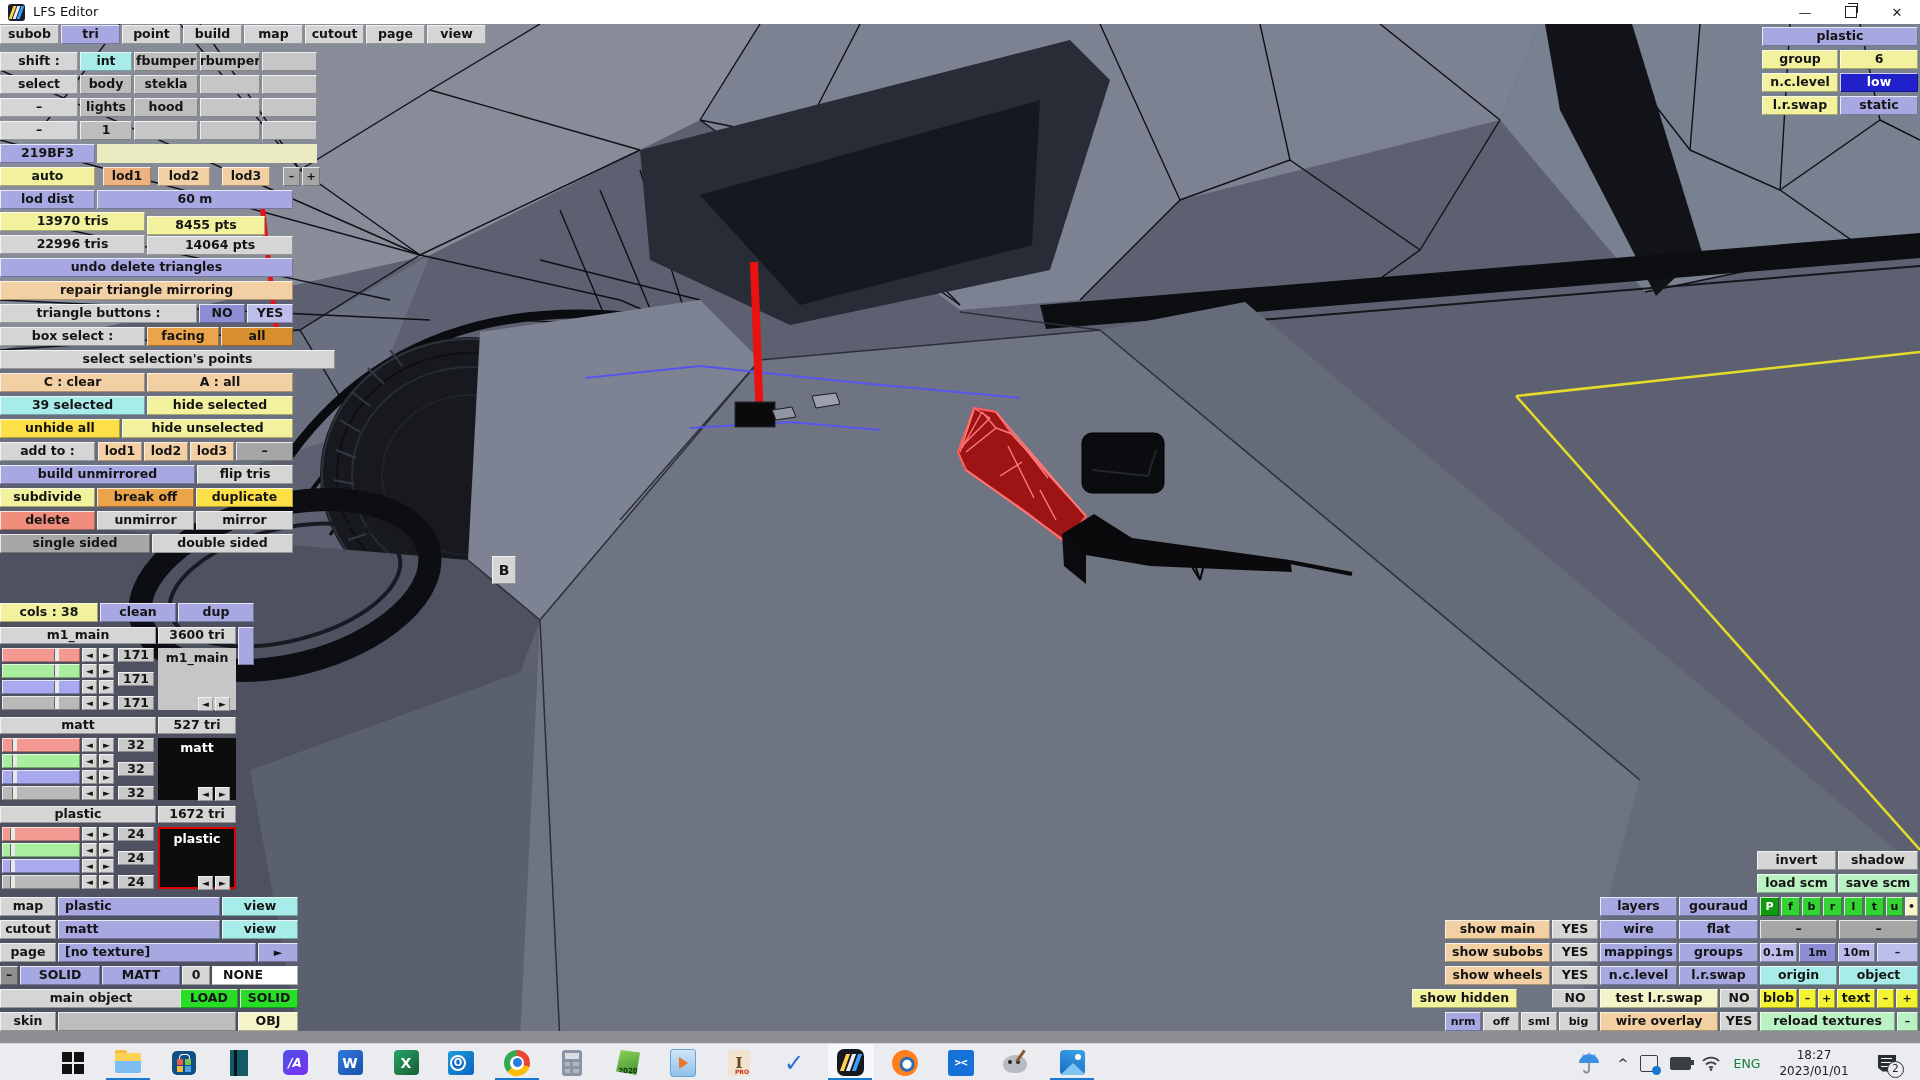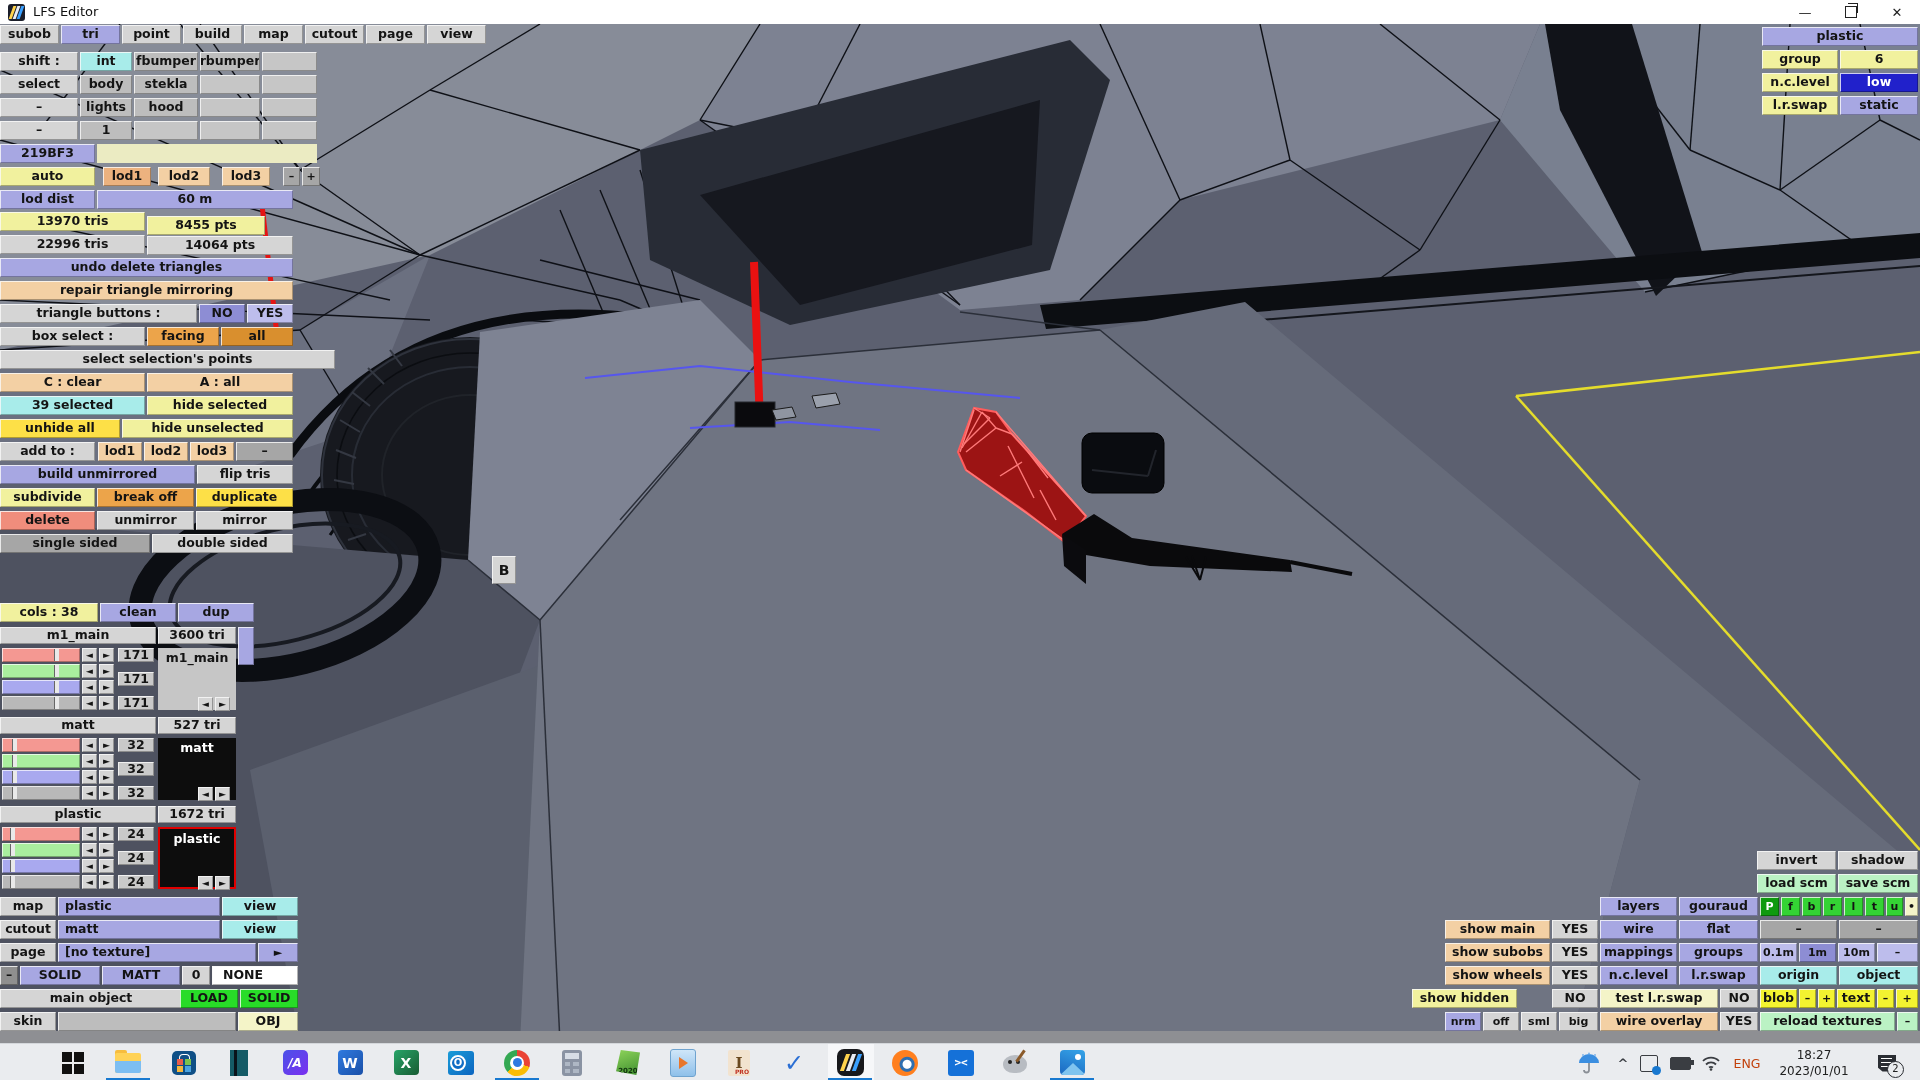--- a/index.html
+++ b/index.html
@@ -618,21 +618,21 @@
       </span>
     </div>
     <div class="trayico" style="left:1699px;top:8px;width:24px;height:22px">
       <svg width="20" height="16" viewBox="0 0 20 16">
         <path d="M2 6 a11 11 0 0 1 16 0" stroke="#3a3d42" stroke-width="1.8" fill="none"></path>
         <path d="M5 9.5 a7 7 0 0 1 10 0" stroke="#3a3d42" stroke-width="1.8" fill="none"></path>
         <path d="M8 12.5 a3.5 3.5 0 0 1 4 0" stroke="#3a3d42" stroke-width="1.8" fill="none"></path>
         <circle cx="10" cy="14.5" r="1.3" fill="#3a3d42"></circle>
       </svg>
     </div>
-    <div class="trayico" style="left:1730px;top:11px;width:34px;height:16px;font:400 12.5px 'DejaVu Sans',sans-serif;color:#c2410c">ENG</div>
+    <div class="trayico" style="left:1730px;top:11px;width:34px;height:16px;font:400 12.5px 'DejaVu Sans',sans-serif;color:#15803d">ENG</div>
     <div style="position:absolute;left:1768px;top:3px;width:92px;height:32px;text-align:center;color:#222;font:400 12px/16px 'DejaVu Sans',sans-serif">
       <div>18:27</div>
       <div>2023/01/01</div>
     </div>
     <div class="trayico" style="left:1872px;top:6px;width:30px;height:26px">
       <span style="position:relative;width:18px;height:17px;background:#2a2d33;clip-path:polygon(0 0,100% 0,100% 100%,25% 100%,0 78%)">
         <span style="position:absolute;left:3px;top:3px;width:11px;height:1.8px;background:#fff"></span>
         <span style="position:absolute;left:3px;top:7px;width:11px;height:1.8px;background:#fff"></span>
         <span style="position:absolute;left:3px;top:11px;width:7px;height:1.8px;background:#fff"></span>
       </span>

